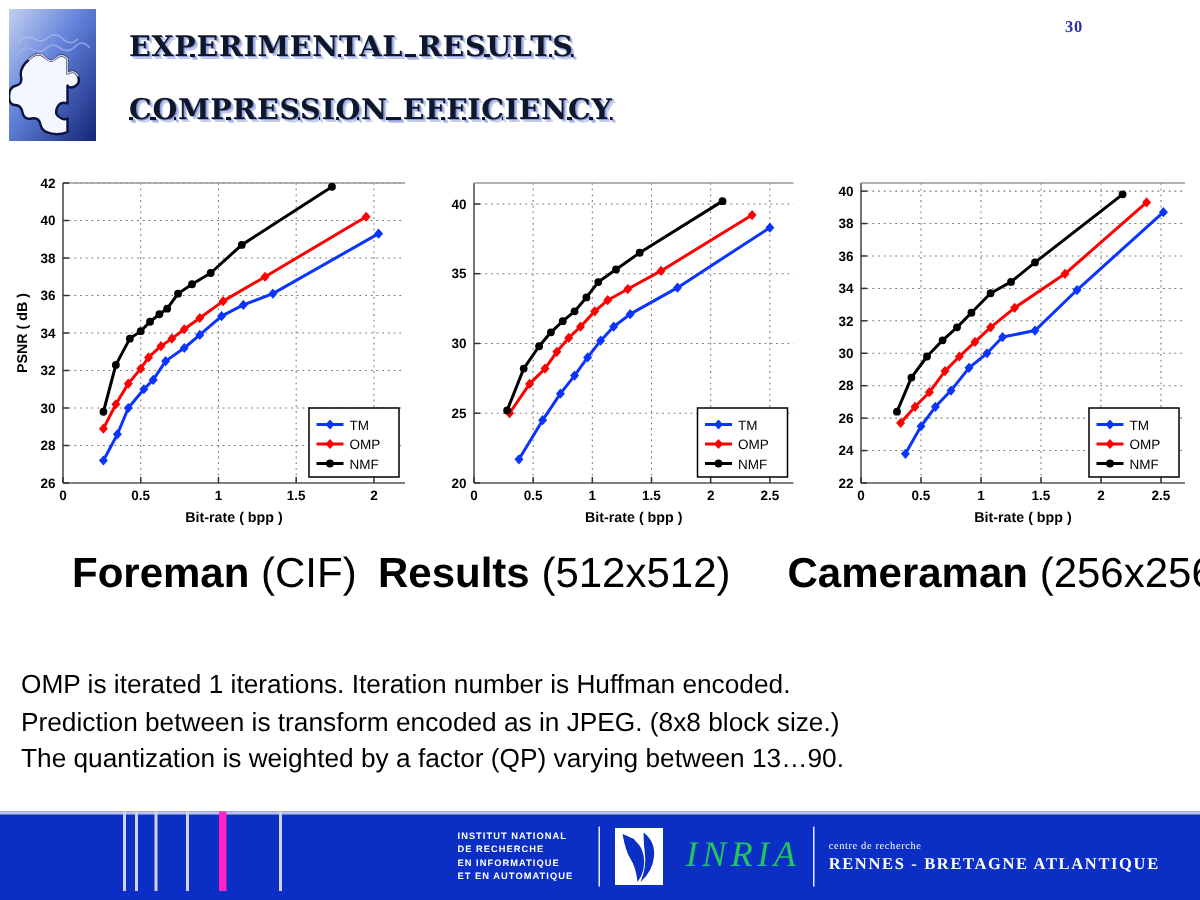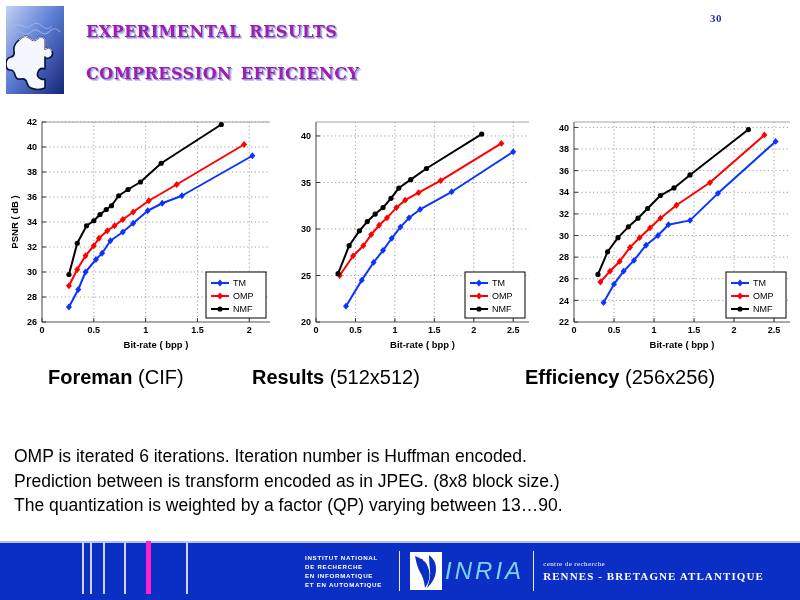--- a/index.html
+++ b/index.html
@@ -17,41 +17,42 @@
   }
   .logo-box svg{display:block;}
   .page-num{
     position:absolute;right:78px;top:12px;font-size:11px;color:#2a2fa8;
     font-family:"Liberation Serif", serif;font-weight:bold;letter-spacing:.5px;
   }
   .title-wrap{position:absolute;left:86px;top:8px;width:620px;}
   .title-line{
     font-family:"DejaVu Serif", serif;
     font-weight:bold;
-    color:#a21caf;
-    font-size:23px;
+    color:#0f172a;
+    font-size:27px;
     line-height:42px;
     letter-spacing:.5px;
     font-variant:small-caps;
     text-transform:lowercase;
+    text-decoration:underline;
     text-decoration-thickness:2px;
     text-underline-offset:-1px;
     text-shadow:1px 1px 0 #8f9fe0, 2px 2px 0 rgba(120,135,210,.45);
     white-space:nowrap;
   }
 
   
   .charts{position:absolute;left:0;top:112px;width:800px;height:250px;}
   .chart{position:absolute;top:0;height:250px;}
   .chart svg{display:block;}
 
   
   .captions{position:absolute;left:0;top:366px;width:800px;height:30px;}
   .caption{
-    position:absolute;top:0;font-size:20px;color:#000;white-space:nowrap;
+    position:absolute;top:0;font-size:28px;color:#000;white-space:nowrap;
     font-family:"Liberation Sans", sans-serif;
   }
   .caption b{font-weight:bold;}
   .caption span{font-weight:normal;}
 
   
   .bodytext{
     position:absolute;left:14px;top:444px;width:730px;
     font-size:17.5px;line-height:24.5px;color:#000;
     font-family:"Liberation Sans", sans-serif;
@@ -65,22 +66,22 @@
   .bar.pink{width:5px;background:#ff22cc;height:53px;}
   .inria-block{position:absolute;left:305px;top:6px;height:47px;display:flex;align-items:center;}
   .inria-left{
     color:#ffffff;font-size:6.2px;line-height:9px;letter-spacing:.7px;
     font-weight:bold;text-align:left;padding-right:8px;
     font-family:"Liberation Sans", sans-serif;white-space:nowrap;
   }
   .vsep{width:1px;height:40px;background:#e8ebfa;margin:0 9px;}
   .inria-logo{display:flex;align-items:center;}
   .inria-word{
-    color:#7dd3fc;font-family:Liberation Sans, sans-serif;font-style:italic;
-    font-size:24px;letter-spacing:3px;font-weight:normal;padding-left:2px;
+    color:#22c55e;font-family:Liberation Serif, serif;font-style:italic;
+    font-size:24px;letter-spacing:3px;font-weight:normal;padding-left:14px;
   }
   .inria-right{color:#ffffff;font-family:Liberation Serif, serif;white-space:nowrap;}
   .inria-right .cr{font-size:7px;letter-spacing:.4px;line-height:11px;}
   .inria-right .rb{font-size:11px;font-weight:bold;letter-spacing:1.1px;line-height:13px;}
 </style>
 </head>
 <body>
 
 <div class="slide">
 
@@ -399,26 +400,26 @@
   </div>
 
   <div class="captions">
     <div class="caption" style="left:48px;">
       <b>Foreman</b>&nbsp;<span>(CIF)</span>
     </div>
     <div class="caption" style="left:252px;">
       <b>Results</b>&nbsp;<span>(512x512)</span>
     </div>
     <div class="caption" style="left:525px;">
-      <b>Efficiency</b>&nbsp;<span>(256x256)</span>
+      <b>Cameraman</b>&nbsp;<span>(256x256)</span>
     </div>
   </div>
 
   <div class="bodytext">
-    <div>OMP is iterated 6 iterations. Iteration number is Huffman encoded.</div>
+    <div>OMP is iterated 1 iterations. Iteration number is Huffman encoded.</div>
     <div>Prediction between is transform encoded as in JPEG. (8x8 block size.)</div>
     <div>The quantization is weighted by a factor (QP) varying between 13…90.</div>
   </div>
 
   <div class="footer">
     <div class="topline"></div>
     <div class="bar" style="left:82px;"></div>
     <div class="bar" style="left:90px;"></div>
     <div class="bar" style="left:103px;"></div>
     <div class="bar" style="left:124px;"></div>

